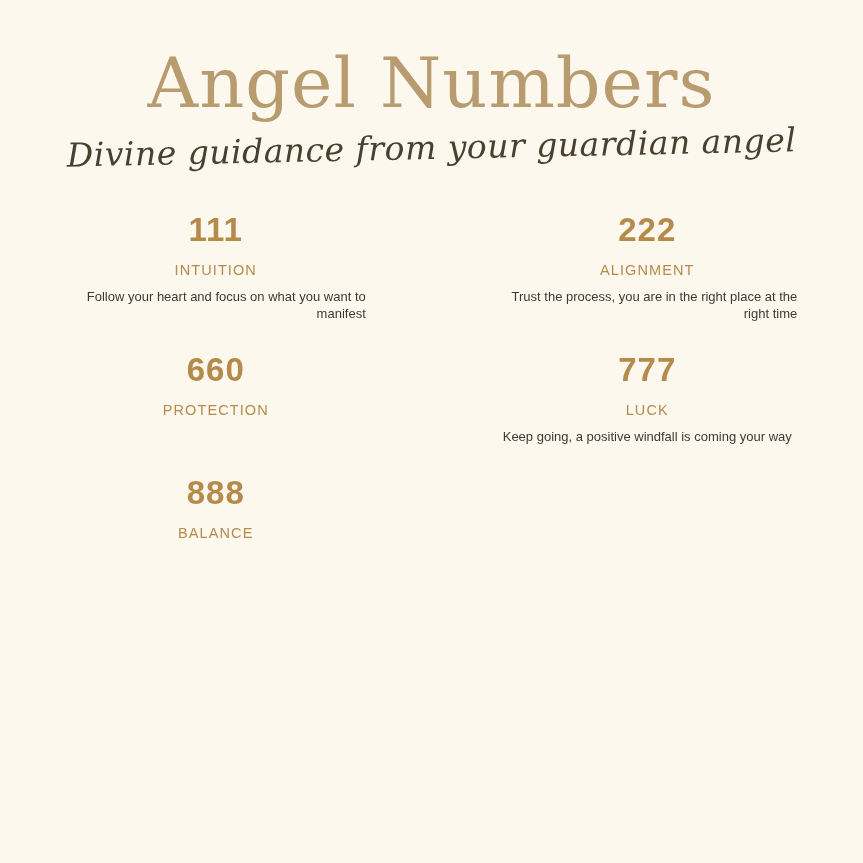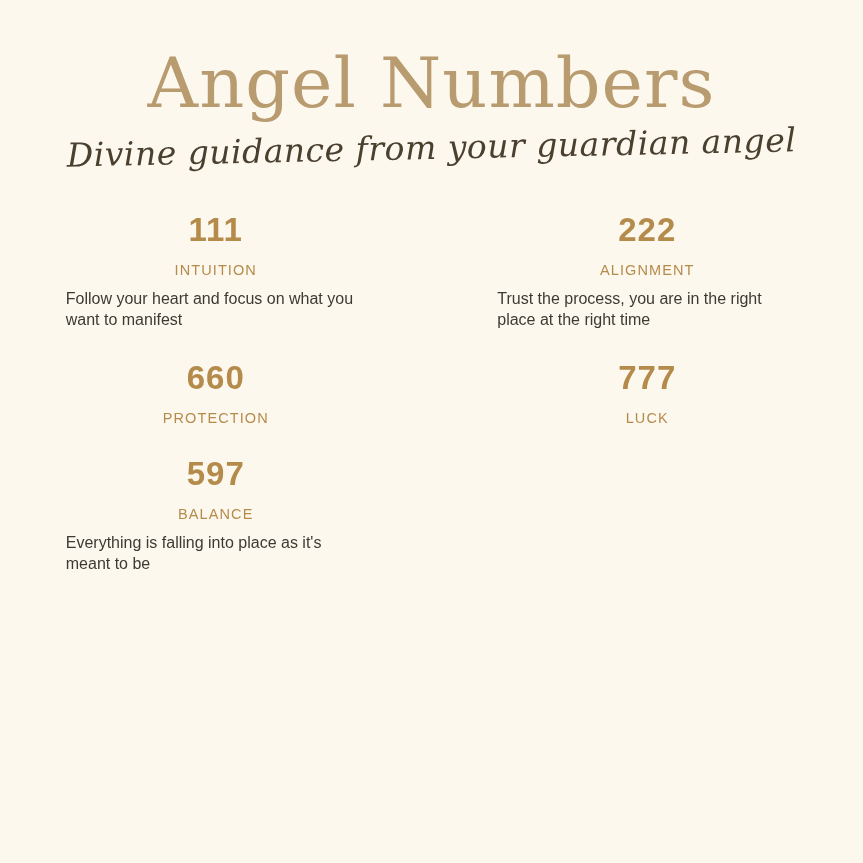--- a/index.html
+++ b/index.html
@@ -51,40 +51,40 @@
     width: 100%;
     margin-top: 44px;
     display: grid;
     grid-template-columns: 1fr 1fr;
     row-gap: 28px;
   }
   .cell {
     display: flex;
     flex-direction: column;
     align-items: center;
-    text-align: left;
+    text-align: right;
     padding: 0 40px;
     box-sizing: border-box;
   }
   .num {
     font-size: 33px;
     font-weight: bold;
     color: #b58b4c;
     letter-spacing: 1px;
     line-height: 1.2;
   }
   .kw {
     font-size: 14.5px;
     font-weight: normal;
     color: #b58b4c;
     letter-spacing: 1.1px;
     margin-top: 12px;
   }
   .desc {
-    font-size: 16px;
+    font-size: 13px;
     color: #3d3a33;
     line-height: 1.33;
     margin-top: 10px;
     max-width: 300px;
   }
 </style>
 </head>
 <body>
 
 <div class="page">
@@ -111,23 +111,23 @@
 
     <div class="cell">
       <div class="num">660</div>
       <div class="kw">PROTECTION</div>
     </div>
 
 
     <div class="cell">
       <div class="num">777</div>
       <div class="kw">LUCK</div>
+      <div class="desc">Keep going, a positive windfall is coming your way</div>
     </div>
 
     <div class="cell">
-      <div class="num">597</div>
+      <div class="num">888</div>
       <div class="kw">BALANCE</div>
-      <div class="desc">Everything is falling into place as it's meant to be</div>
     </div>
 
 
   </div>
 </div>
 
 </body></html>

